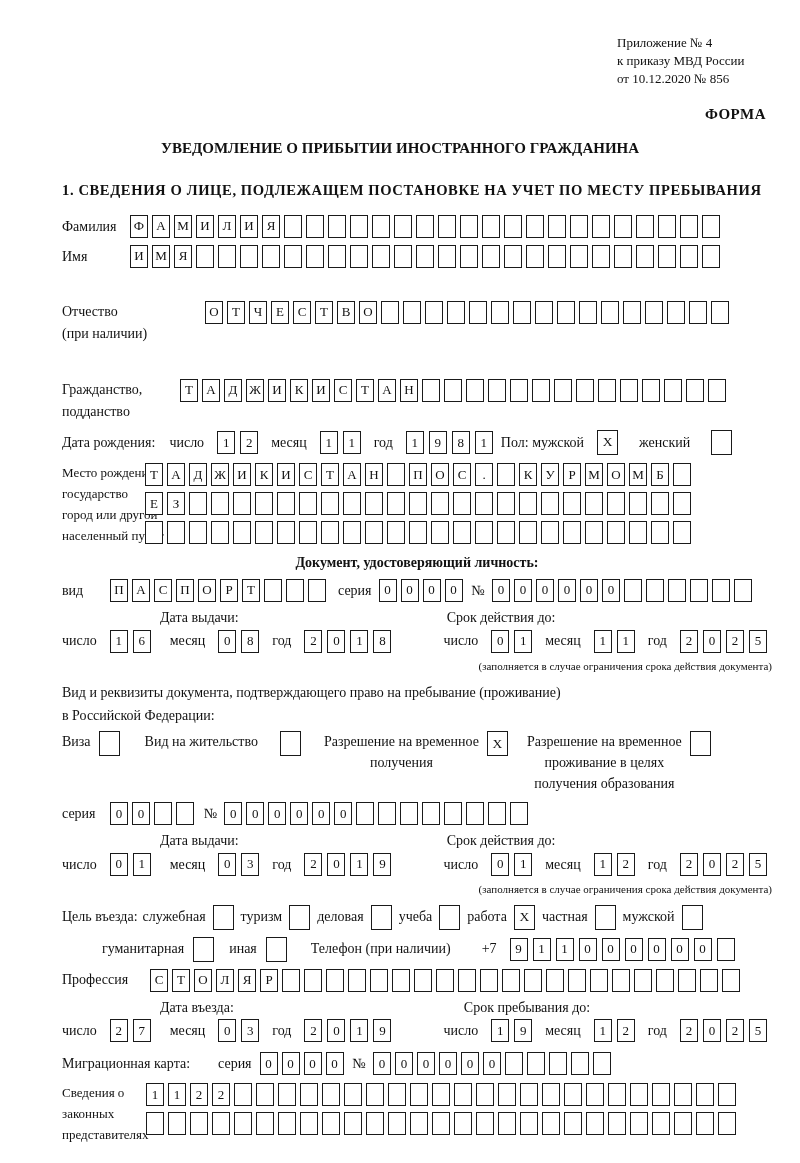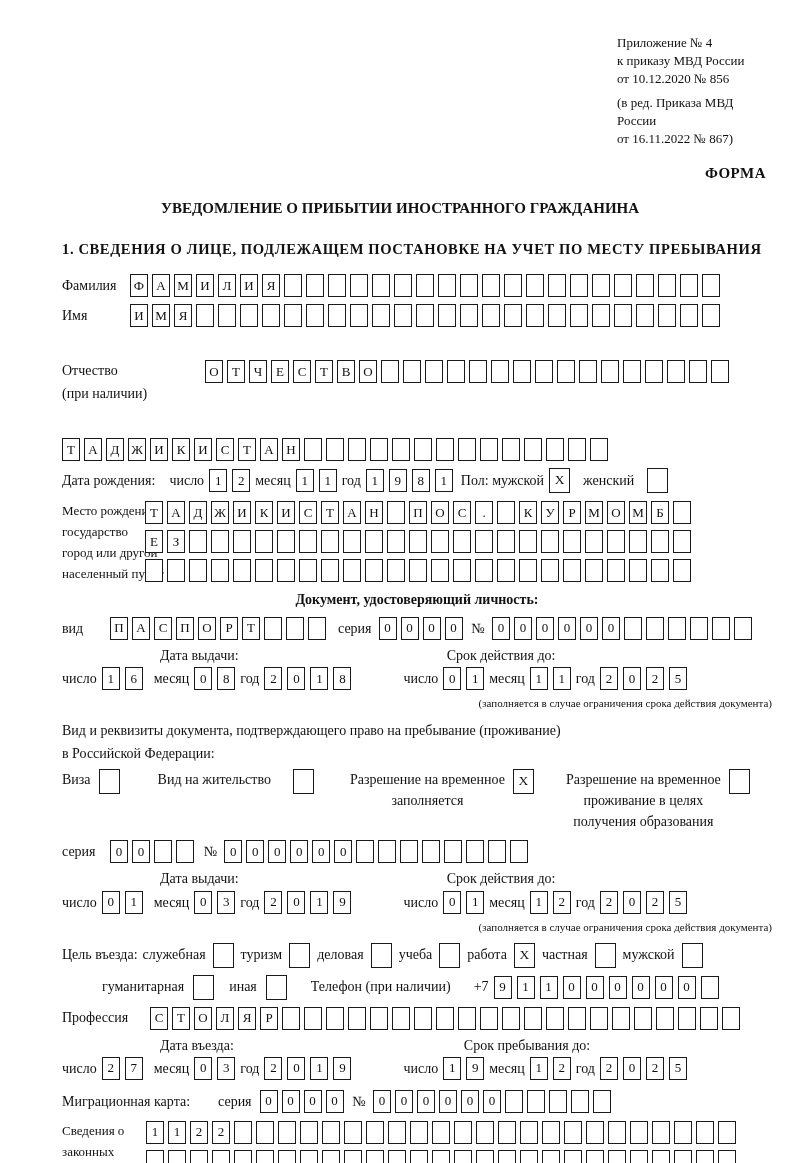--- a/index.html
+++ b/index.html
@@ -29,45 +29,41 @@
   .cell{
     display:inline-flex;width:16px;height:21px;flex-shrink:0;
     border:1.5px solid #1a1a1a;align-items:center;justify-content:center;
     font-size:13px;background:#fff;
   }
   .chk{
     display:inline-flex;width:19px;height:23px;flex-shrink:0;
     border:1.5px solid #1a1a1a;align-items:center;justify-content:center;
     font-size:13.5px;background:#fff;
   }
-  .dg{display:flex;align-items:center;gap:5px;}
+  .dg{display:flex;align-items:center;gap:13px;}
   .dg .grid{gap:5px;}
   .hdrrow{display:flex;margin-bottom:3px;margin-top:4px;}
   .note{ text-align:right;font-size:11px;margin-top:2px;margin-bottom:8px;}
   .center{ text-align:center;font-weight:bold;margin:4px 0 8px 0;}
   .para{margin:6px 0 4px 0;line-height:1.65;}
-  .optrow{display:flex;align-items:flex-start;gap:26px;margin-bottom:8px;}
+  .optrow{display:flex;align-items:flex-start;gap:13px;margin-bottom:8px;}
   .opt{display:flex;align-items:flex-start;gap:8px;}
   .optlbl{line-height:1.5;}
   .optlbl.c{text-align:center;}
   .sm{font-size:13px;}
 </style>
 </head>
 <body>
 
 <div class="page">
 
   <div class="ref">
     <div>Приложение № 4</div>
     <div>к приказу МВД России</div>
     <div>от 10.12.2020 № 856</div>
-    <div class="ref2">
-      <div>(в ред. Приказа МВД России</div>
-      <div>от 16.11.2022 № 867)</div>
-    </div>
   </div>
 
   <div class="forma">ФОРМА</div>
 
   <div class="title">
     <div>УВЕДОМЛЕНИЕ О ПРИБЫТИИ ИНОСТРАННОГО ГРАЖДАНИНА</div>
   </div>
 
   <div class="sec">1. СВЕДЕНИЯ О ЛИЦЕ, ПОДЛЕЖАЩЕМ ПОСТАНОВКЕ НА УЧЕТ ПО МЕСТУ ПРЕБЫВАНИЯ</div>
 
@@ -166,20 +162,24 @@
           <span class="cell"></span>
           <span class="cell"></span>
           <span class="cell"></span>
           <span class="cell"></span>
           <span class="cell"></span>
           <span class="cell"></span>
         </span>
     </div>
 
     <div class="row top">
+      <span class="lblcol" style="width:118px">
+        <span>Гражданство,</span><br>
+        <span>подданство</span>
+      </span>
       <span class="grid">
           <span class="cell">Т</span>
           <span class="cell">А</span>
           <span class="cell">Д</span>
           <span class="cell">Ж</span>
           <span class="cell">И</span>
           <span class="cell">К</span>
           <span class="cell">И</span>
           <span class="cell">С</span>
           <span class="cell">Т</span>
@@ -421,21 +421,21 @@
         <span class="optlbl">Виза</span>
         <span class="chk"></span>
       </span>
       <span class="opt" style="margin-left:12px">
         <span class="optlbl">Вид на жительство</span>
         <span class="chk" style="margin-left:14px"></span>
       </span>
       <span class="opt" style="margin-left:10px">
         <span class="optlbl c">
           <span>Разрешение на временное</span><br>
-          <span>заполняется</span>
+          <span>получения</span>
         </span>
         <span class="chk">X</span>
       </span>
       <span class="opt" style="margin-left:6px">
         <span class="optlbl c">
           <span>Разрешение на временное</span><br>
           <span>проживание в целях</span><br>
           <span>получения образования</span>
         </span>
         <span class="chk"></span>

